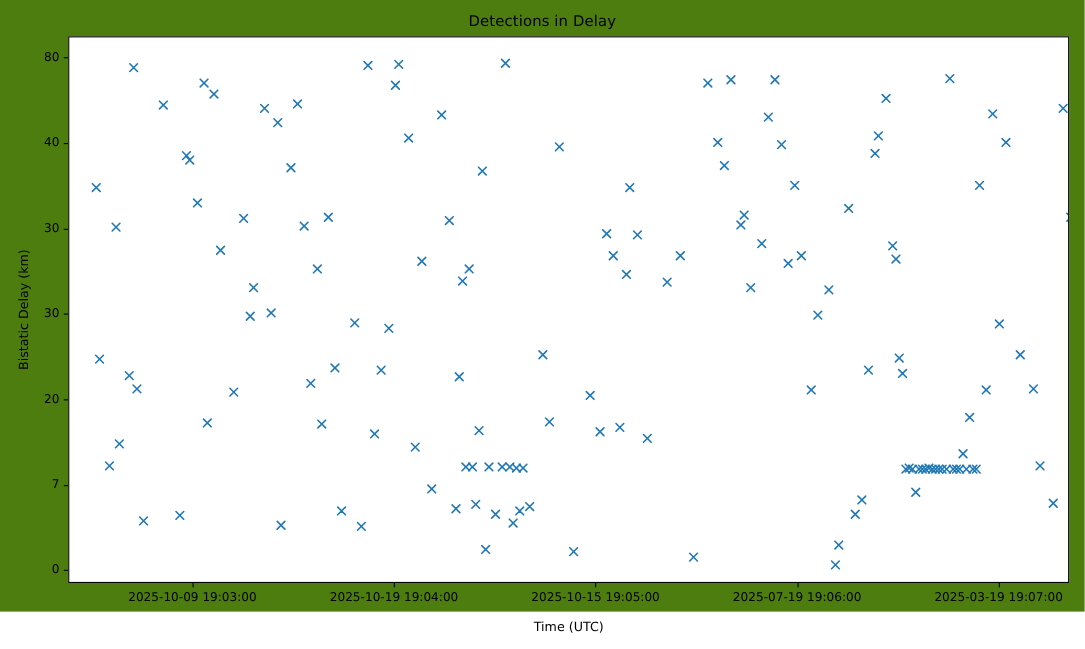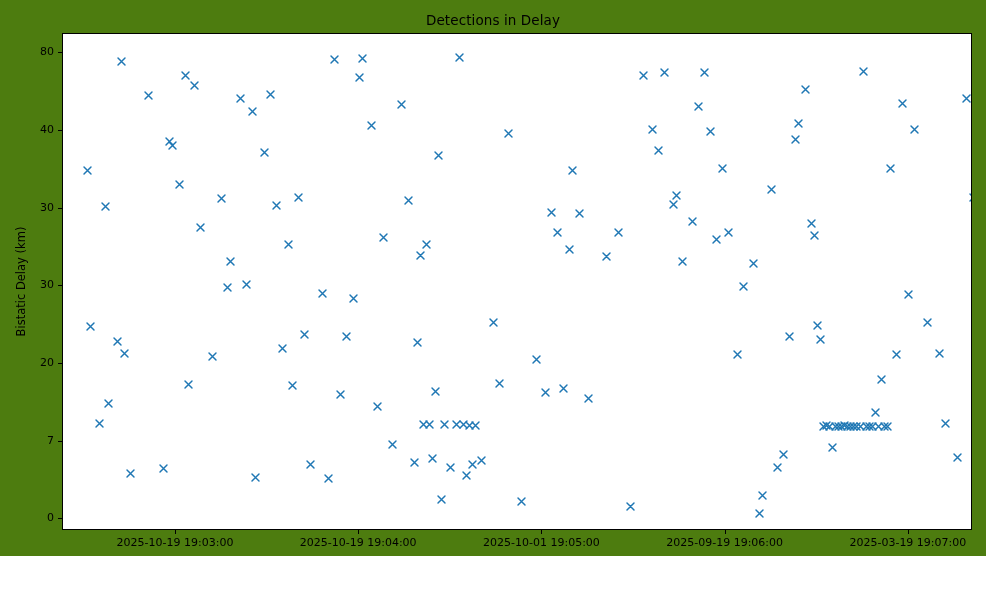--- a/index.html
+++ b/index.html
@@ -124,27 +124,27 @@
       <div class="ytick-label" style="top: 285.383px; right: 932px;">30</div>
       <div class="ytick-mark" style="top: 285.383px;"></div>
       <div class="ytick-label" style="top: 207.727px; right: 932px;">30</div>
       <div class="ytick-mark" style="top: 207.727px;"></div>
       <div class="ytick-label" style="top: 130.07px; right: 932px;">40</div>
       <div class="ytick-mark" style="top: 130.07px;"></div>
       <div class="ytick-label" style="top: 52.4141px; right: 932px;">80</div>
       <div class="ytick-mark" style="top: 52.4141px;"></div>
     </div>
   <div id="xtick-layer">
-      <div class="xtick-label" style="left: 174.987px;">2025-10-19 19:03:00</div>
+      <div class="xtick-label" style="left: 174.987px;">2025-10-09 19:03:00</div>
       <div class="xtick-mark" style="left: 174.987px;"></div>
       <div class="xtick-label" style="left: 358.208px;">2025-10-19 19:04:00</div>
       <div class="xtick-mark" style="left: 358.208px;"></div>
-      <div class="xtick-label" style="left: 541.43px;">2025-10-01 19:05:00</div>
+      <div class="xtick-label" style="left: 541.43px;">2025-10-15 19:05:00</div>
       <div class="xtick-mark" style="left: 541.43px;"></div>
-      <div class="xtick-label" style="left: 724.651px;">2025-09-19 19:06:00</div>
+      <div class="xtick-label" style="left: 724.651px;">2025-07-19 19:06:00</div>
       <div class="xtick-mark" style="left: 724.651px;"></div>
       <div class="xtick-label" style="left: 907.872px;">2025-03-19 19:07:00</div>
       <div class="xtick-mark" style="left: 907.872px;"></div>
     </div>
 
   <div id="plot-area">
       <div class="marker" style="left: 24.4295px; top: 136.675px;">
         <svg width="11" height="11" viewBox="0 0 11 11">
           <path d="M2 2 L9 9 M9 2 L2 9" stroke="#1f77b4" stroke-width="1.45" fill="none" stroke-linecap="round"></path>
         </svg>
@@ -880,14 +880,15 @@
         </svg>
       </div>
       <div class="marker" style="left: 910px; top: 163.855px;">
         <svg width="11" height="11" viewBox="0 0 11 11">
           <path d="M2 2 L9 9 M9 2 L2 9" stroke="#1f77b4" stroke-width="1.45" fill="none" stroke-linecap="round"></path>
         </svg>
       </div>
     </div>
 
   <div id="y-axis-label">Bistatic Delay (km)</div>
+  <div id="x-axis-label">Time (UTC)</div>
 
 </div>
 
 </body></html>

